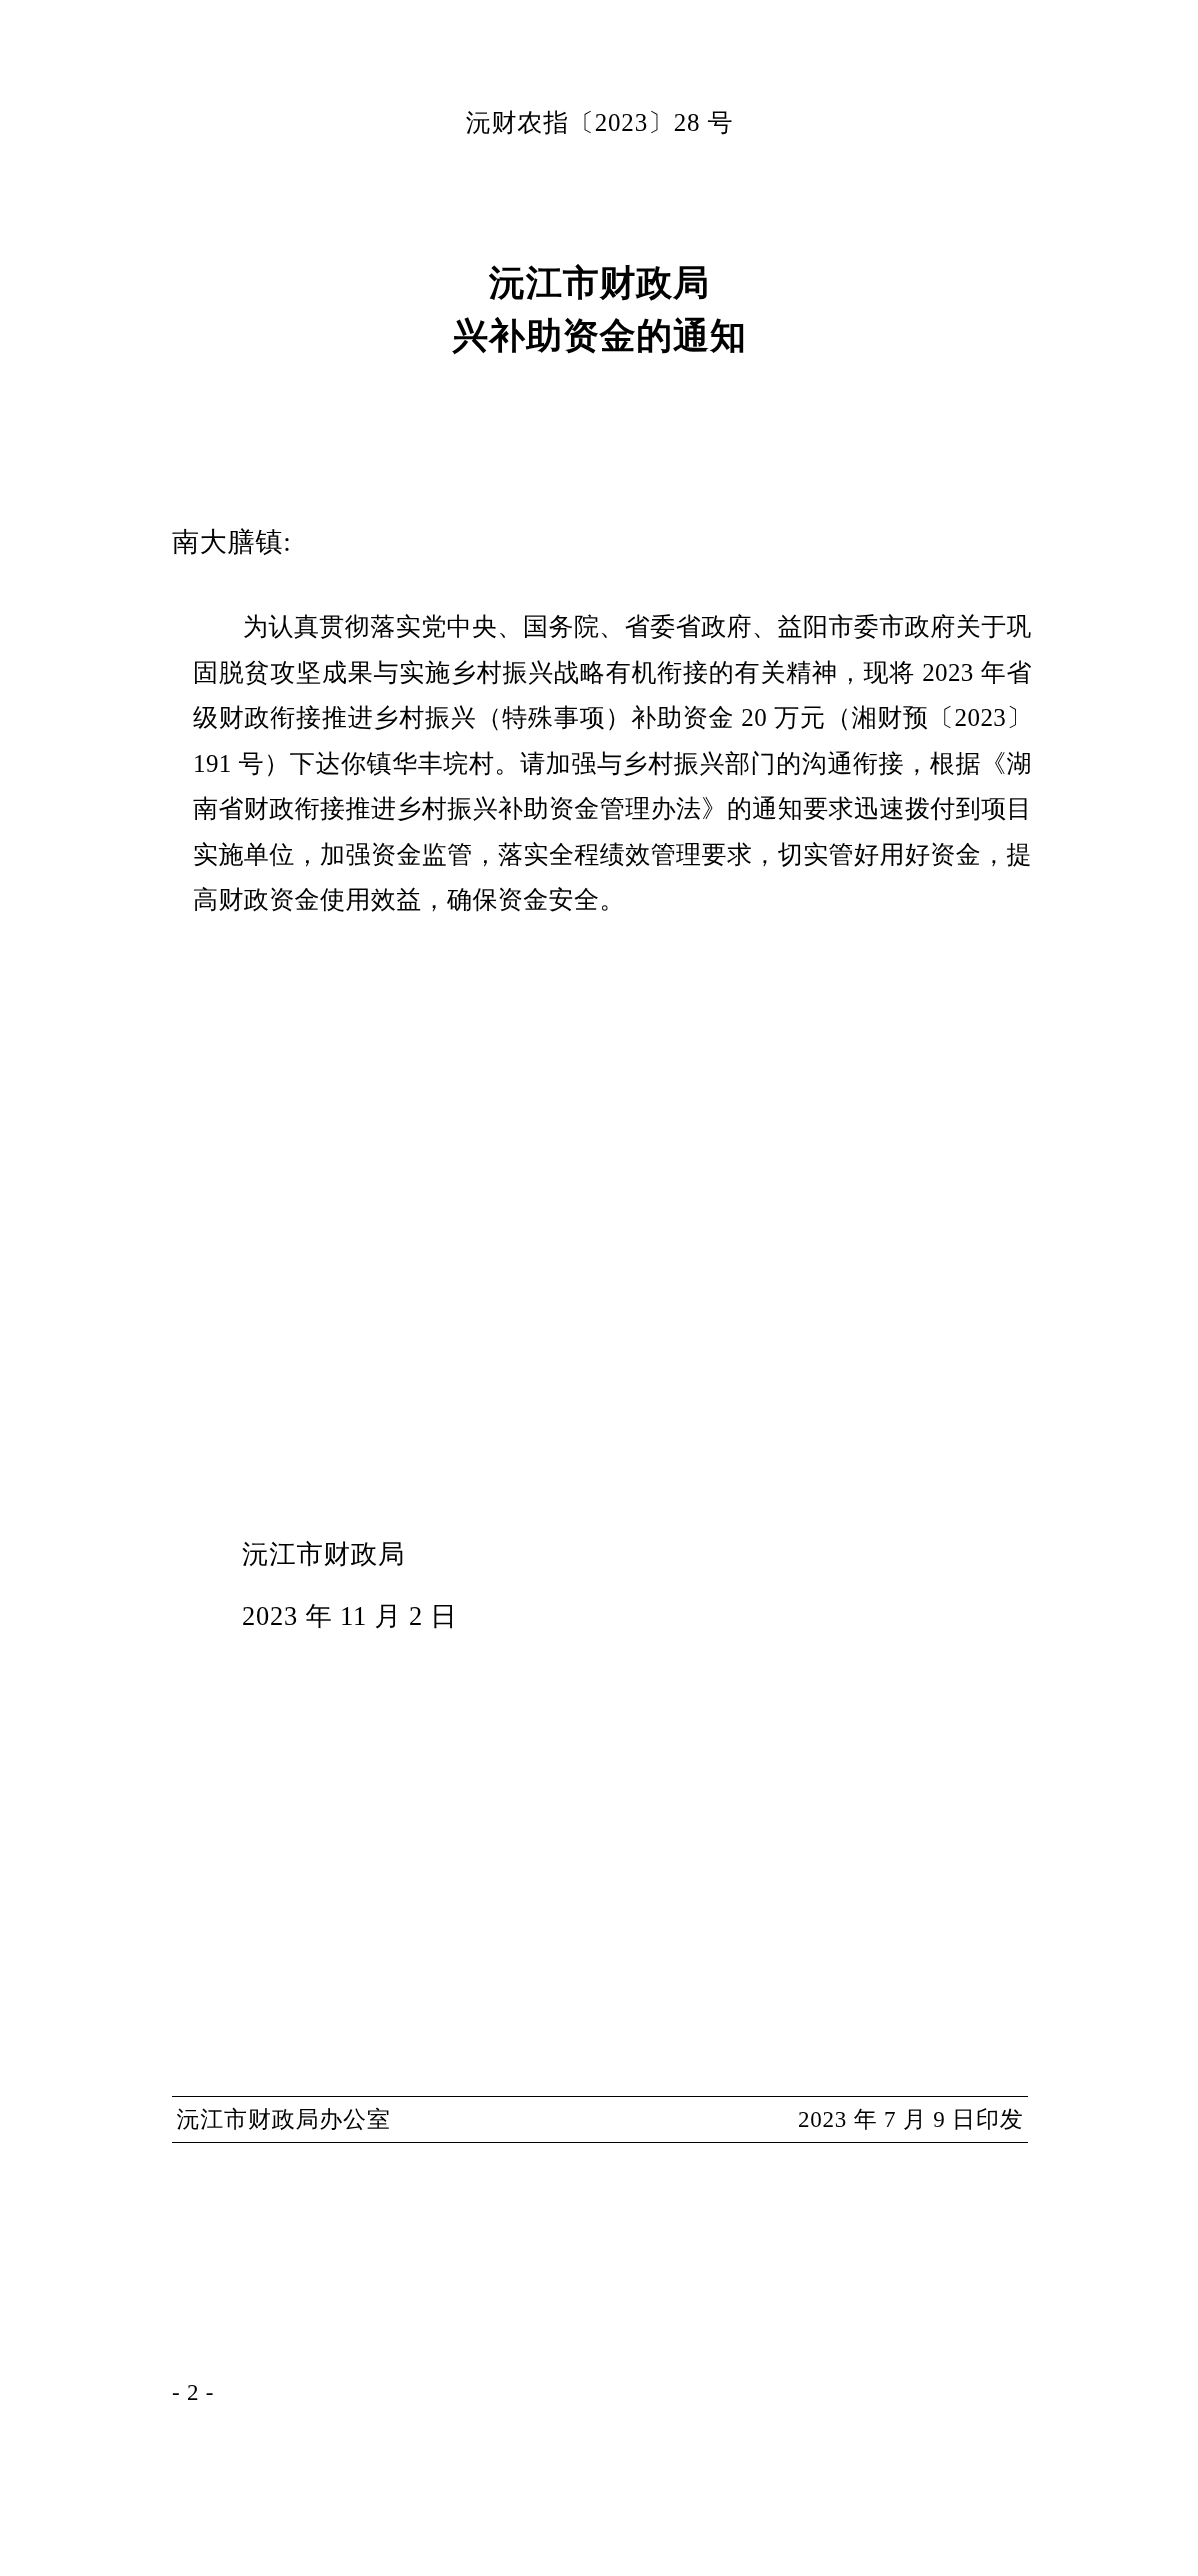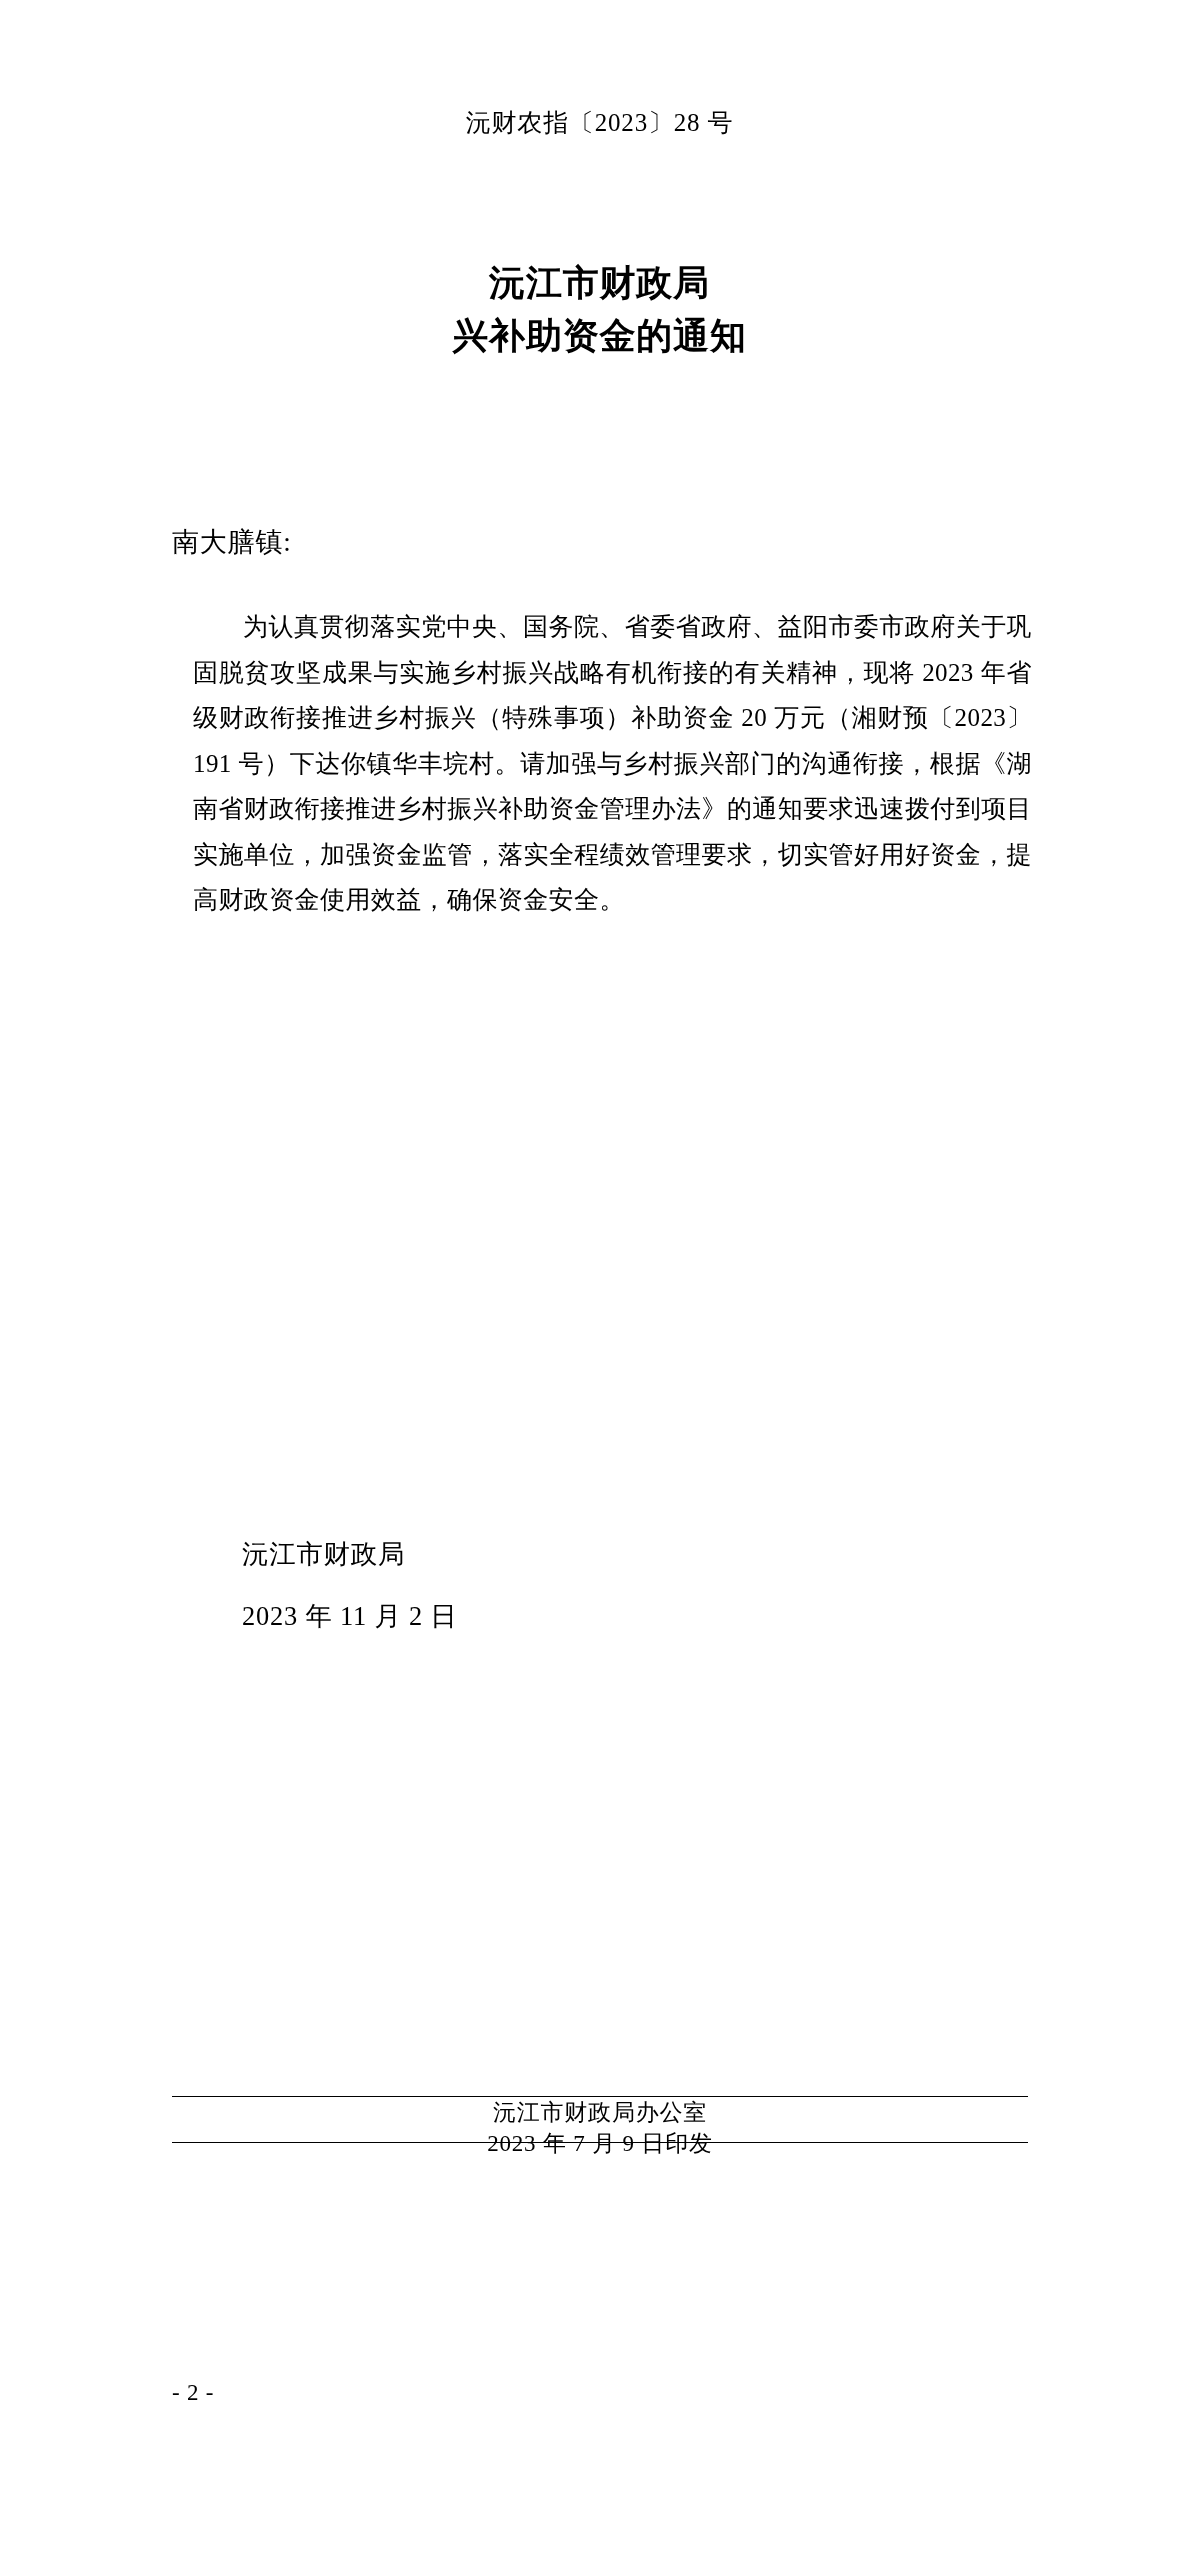--- a/index.html
+++ b/index.html
@@ -98,21 +98,20 @@
   }
   .footer-inner {
     display: flex;
     justify-content: space-between;
     align-items: center;
     height: 100%;
     font-size: 23px;
     padding: 0 4.5px;
     box-sizing: border-box;
     letter-spacing: 0.8px;
-    flex-direction: column;
   }
   .page-number {
     position: absolute;
     top: 2380px;
     left: 172px;
     font-size: 23px;
     letter-spacing: 0.8px;
   }
 </style>
 </head>

